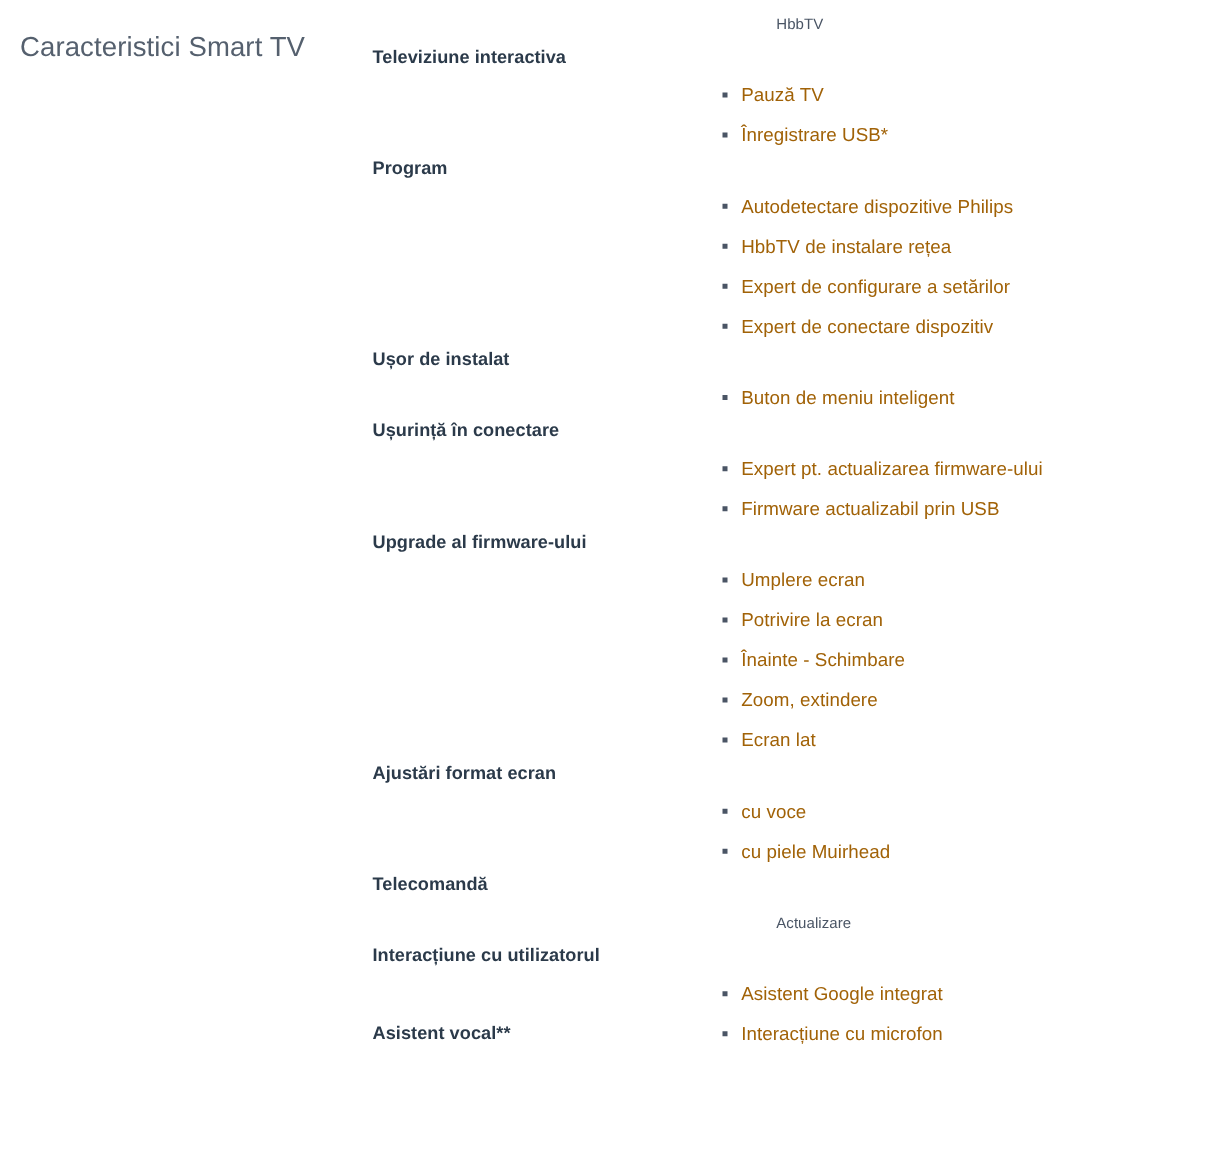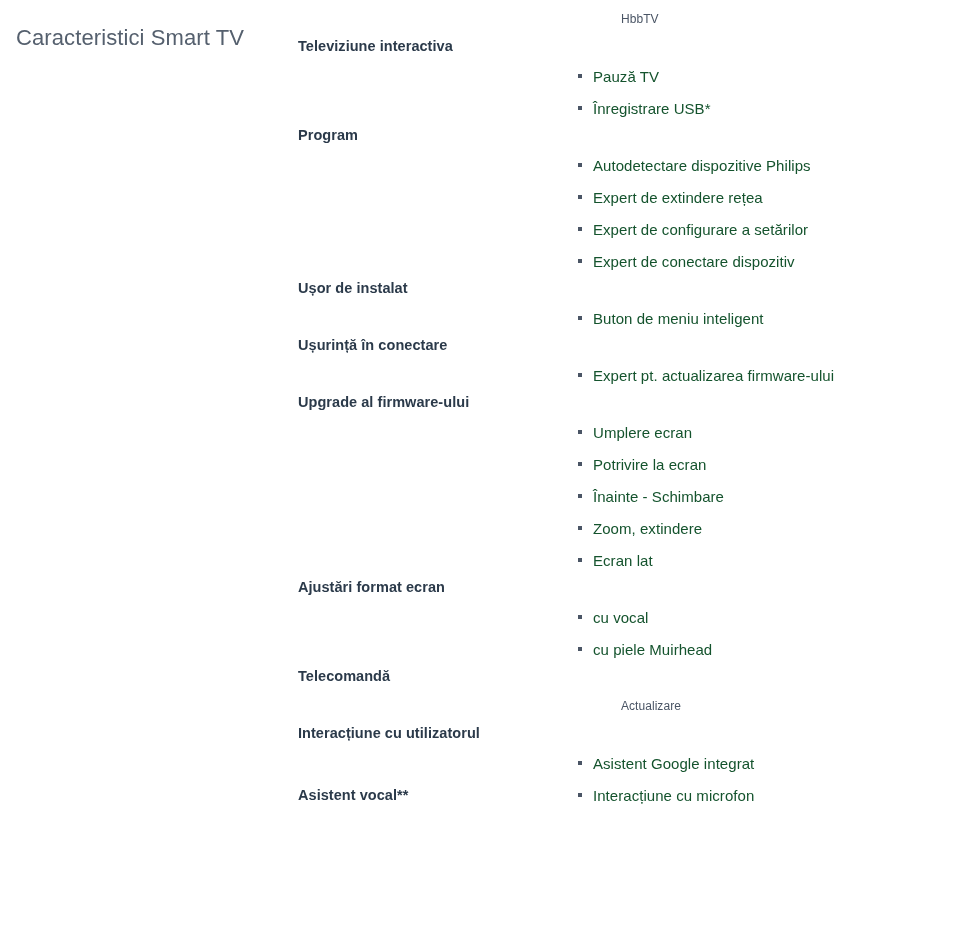--- a/index.html
+++ b/index.html
@@ -85,21 +85,21 @@
     padding: 0;
     list-style: none;
   }
 
   .value-list li {
     position: relative;
     padding-left: 15px;
     font-size: 15px;
     font-weight: 400;
     line-height: 21px;
-    color: #14532d;
+    color: #a16207;
     letter-spacing: 0.05px;
     margin-bottom: 11px;
     white-space: nowrap;
   }
 
   .value-list li:last-child {
     margin-bottom: 0;
   }
 
   .value-list li .bullet {
@@ -138,59 +138,60 @@
             <li><span class="bullet"></span><span>Pauză TV</span></li>
             <li><span class="bullet"></span><span>Înregistrare USB*</span></li>
           </ul>
         </div>
       </div>
       <div class="spec-row">
         <div class="spec-label">Ușor de instalat</div>
         <div class="spec-value">
           <ul class="value-list">
             <li><span class="bullet"></span><span>Autodetectare dispozitive Philips</span></li>
-            <li><span class="bullet"></span><span>Expert de extindere rețea</span></li>
+            <li><span class="bullet"></span><span>HbbTV de instalare rețea</span></li>
             <li><span class="bullet"></span><span>Expert de configurare a setărilor</span></li>
             <li><span class="bullet"></span><span>Expert de conectare dispozitiv</span></li>
           </ul>
         </div>
       </div>
       <div class="spec-row">
         <div class="spec-label">Ușurință în conectare</div>
         <div class="spec-value">
           <ul class="value-list">
             <li><span class="bullet"></span><span>Buton de meniu inteligent</span></li>
           </ul>
         </div>
       </div>
       <div class="spec-row">
         <div class="spec-label">Upgrade al firmware-ului</div>
         <div class="spec-value">
           <ul class="value-list">
             <li><span class="bullet"></span><span>Expert pt. actualizarea firmware-ului</span></li>
+            <li><span class="bullet"></span><span>Firmware actualizabil prin USB</span></li>
           </ul>
         </div>
       </div>
       <div class="spec-row">
         <div class="spec-label">Ajustări format ecran</div>
         <div class="spec-value">
           <ul class="value-list">
             <li><span class="bullet"></span><span>Umplere ecran</span></li>
             <li><span class="bullet"></span><span>Potrivire la ecran</span></li>
             <li><span class="bullet"></span><span>Înainte - Schimbare</span></li>
             <li><span class="bullet"></span><span>Zoom, extindere</span></li>
             <li><span class="bullet"></span><span>Ecran lat</span></li>
           </ul>
         </div>
       </div>
       <div class="spec-row">
         <div class="spec-label">Telecomandă</div>
         <div class="spec-value">
           <ul class="value-list">
-            <li><span class="bullet"></span><span>cu vocal</span></li>
+            <li><span class="bullet"></span><span>cu voce</span></li>
             <li><span class="bullet"></span><span>cu piele Muirhead</span></li>
           </ul>
         </div>
       </div>
       <div class="spec-row">
         <div class="spec-label">Interacțiune cu utilizatorul</div>
         <div class="spec-value">
           <div class="value-plain">Actualizare</div>
         </div>
       </div>

